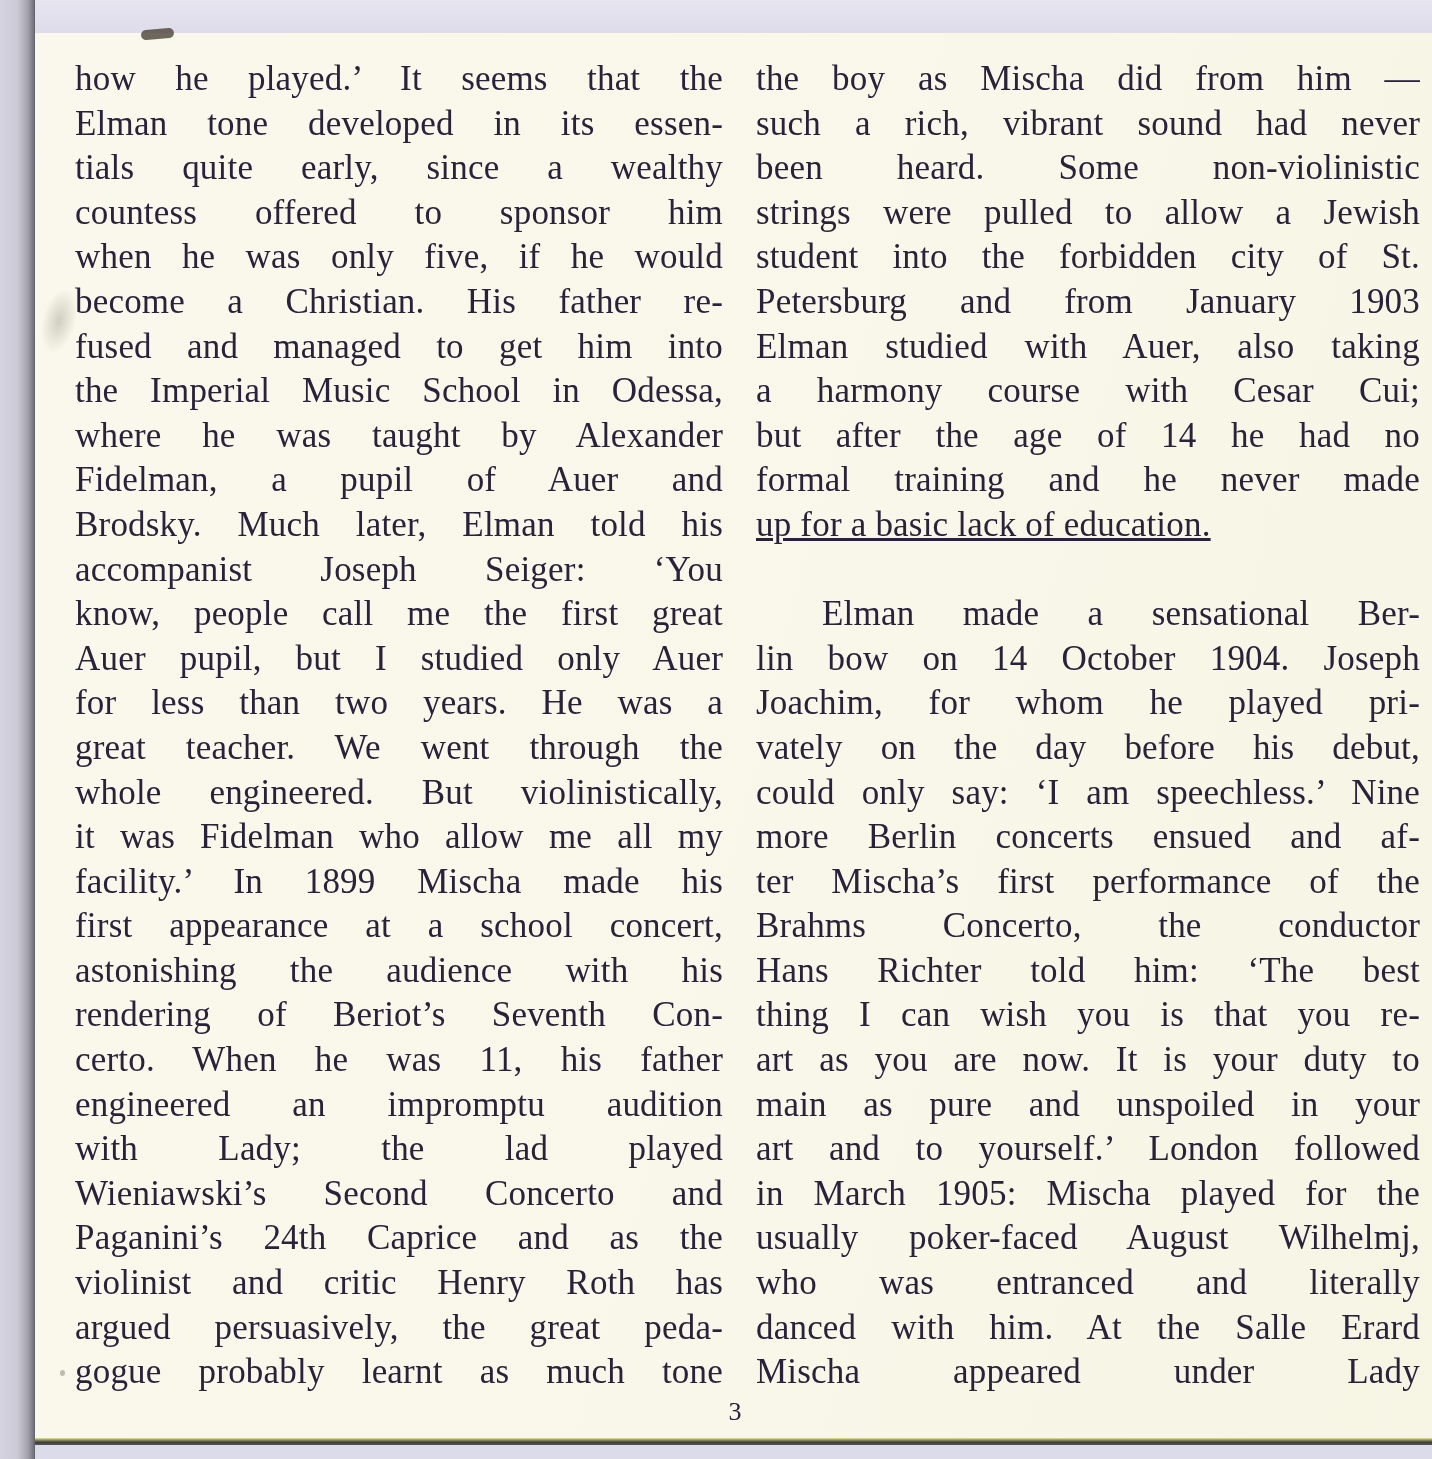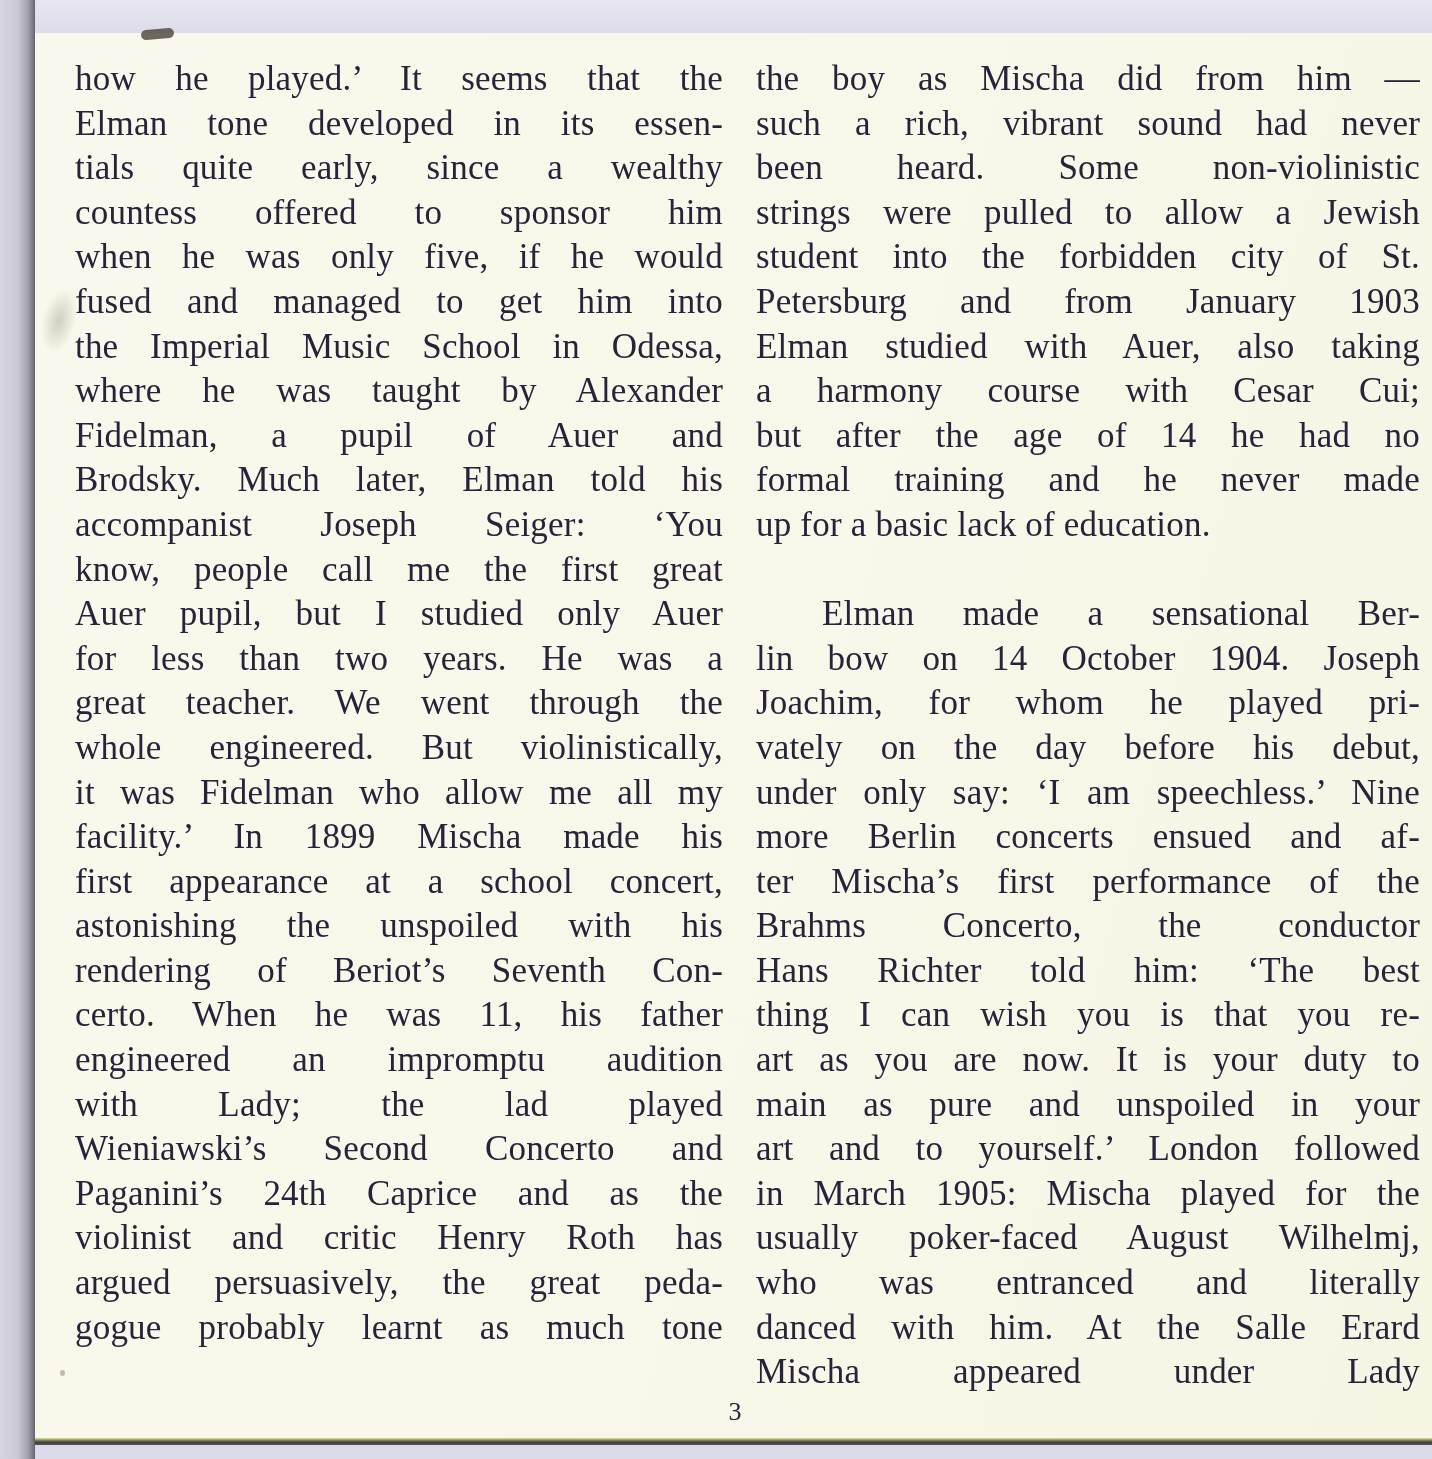--- a/index.html
+++ b/index.html
@@ -32,21 +32,21 @@
     position:absolute;top:24px;
     font-size:35px;line-height:44.6px;color:#29223a;
     letter-spacing:.2px;
   }
   .col-left{left:40px;width:648px;}
   .col-right{left:721px;width:664px;}
   .line{
     height:44.6px;overflow:hidden;
     text-align:justify;text-align-last:justify;
   }
-  .line.no-just{text-align-last:left;}
+  .line.no-just{text-align-last:left;text-decoration:underline;}
   .line.indent{text-indent:66px;}
   .line.blank{height:44.6px;}
   .it{}
   .page-number{
     position:absolute;left:660px;top:1364px;width:80px;
     text-align:center;font-size:26px;color:#29223a;
   }
   
   .mark-top{
     position:absolute;left:141px;top:29px;width:33px;height:10px;
@@ -69,35 +69,36 @@
   <div class="top-strip"></div>
   <div class="left-strip"></div>
 
   <div class="paper">
     <div class="col col-left" id="col-left">
         <div class="line"><span>how he played.’ It seems that the</span></div>
         <div class="line"><span>Elman tone developed in its essen-</span></div>
         <div class="line"><span>tials quite early, since a wealthy</span></div>
         <div class="line"><span>countess offered to sponsor him</span></div>
         <div class="line"><span>when he was only five, if he would</span></div>
+        <div class="line"><span>become a Christian. His father re-</span></div>
         <div class="line"><span>fused and managed to get him into</span></div>
         <div class="line"><span>the Imperial Music School in Odessa,</span></div>
         <div class="line"><span>where he was taught by Alexander</span></div>
         <div class="line"><span>Fidelman, a pupil of Auer and</span></div>
         <div class="line"><span>Brodsky. Much later, Elman told his</span></div>
         <div class="line"><span>accompanist Joseph Seiger: ‘You</span></div>
         <div class="line"><span>know, people call me the first great</span></div>
         <div class="line"><span>Auer pupil, but I studied only Auer</span></div>
         <div class="line"><span>for less than two years. He was a</span></div>
         <div class="line"><span>great teacher. We went through the</span></div>
         <div class="line"><span>whole engineered. But violinistically,</span></div>
         <div class="line"><span>it was Fidelman who allow me all my</span></div>
         <div class="line"><span>facility.’ In 1899 Mischa made his</span></div>
         <div class="line"><span>first appearance at a school concert,</span></div>
-        <div class="line"><span>astonishing the unspoiled with his</span></div>
+        <div class="line"><span>astonishing the audience with his</span></div>
         <div class="line"><span>rendering of Beriot’s Seventh Con-</span></div>
         <div class="line"><span>certo. When he was 11, his father</span></div>
         <div class="line"><span>engineered an impromptu audition</span></div>
         <div class="line"><span>with Lady; the lad played</span></div>
         <div class="line"><span>Wieniawski’s Second Concerto and</span></div>
         <div class="line"><span>Paganini’s 24th </span><span class="it">Caprice</span><span> and as the</span></div>
         <div class="line"><span>violinist and critic Henry Roth has</span></div>
         <div class="line"><span>argued persuasively, the great peda-</span></div>
         <div class="line"><span>gogue probably learnt as much tone</span></div>
       </div>
@@ -111,21 +112,21 @@
         <div class="line"><span>Elman studied with Auer, also taking</span></div>
         <div class="line"><span>a harmony course with Cesar Cui;</span></div>
         <div class="line"><span>but after the age of 14 he had no</span></div>
         <div class="line"><span>formal training and he never made</span></div>
         <div class="line no-just"><span>up for a basic lack of education.</span></div>
         <div class="line blank"></div>
         <div class="line indent"><span>Elman made a sensational Ber-</span></div>
         <div class="line"><span>lin bow on 14 October 1904. Joseph</span></div>
         <div class="line"><span>Joachim, for whom he played pri-</span></div>
         <div class="line"><span>vately on the day before his debut,</span></div>
-        <div class="line"><span>under only say: ‘I am speechless.’ Nine</span></div>
+        <div class="line"><span>could only say: ‘I am speechless.’ Nine</span></div>
         <div class="line"><span>more Berlin concerts ensued and af-</span></div>
         <div class="line"><span>ter Mischa’s first performance of the</span></div>
         <div class="line"><span>Brahms Concerto, the conductor</span></div>
         <div class="line"><span>Hans Richter told him: ‘The best</span></div>
         <div class="line"><span>thing I can wish you is that you re-</span></div>
         <div class="line"><span>art as you are now. It is your duty to</span></div>
         <div class="line"><span>main as pure and unspoiled in your</span></div>
         <div class="line"><span>art and to yourself.’ London followed</span></div>
         <div class="line"><span>in March 1905: Mischa played for the</span></div>
         <div class="line"><span>usually poker-faced August Wilhelmj,</span></div>

